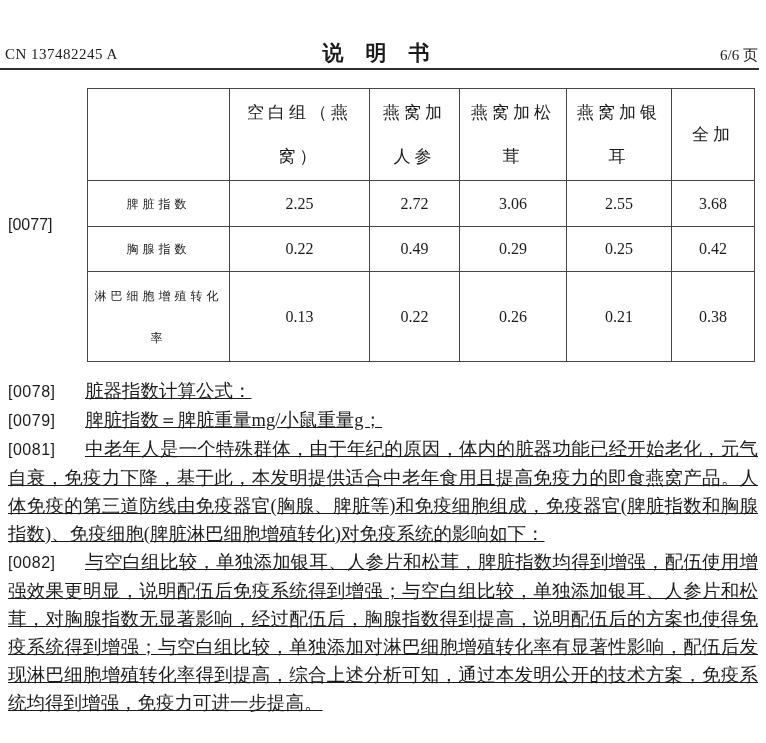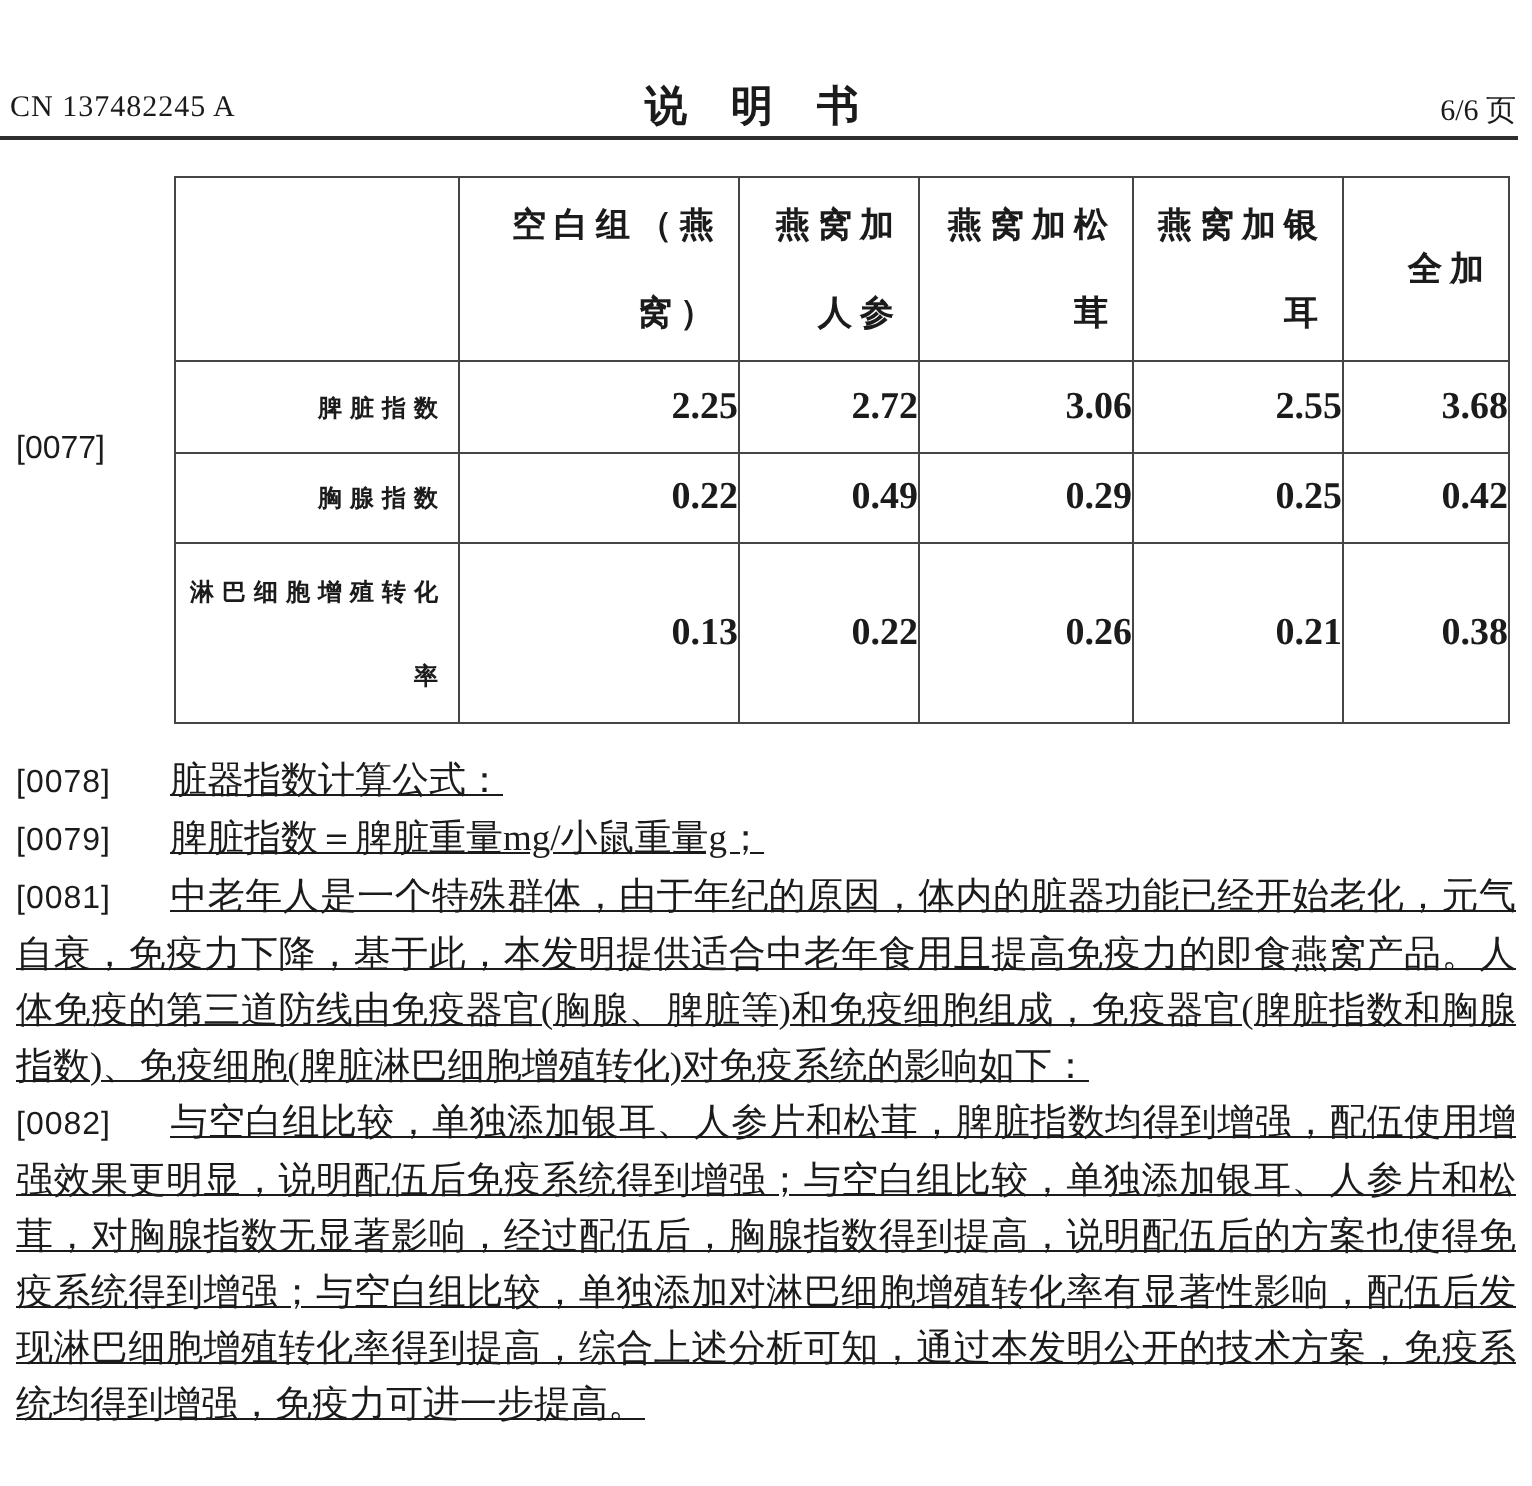--- a/index.html
+++ b/index.html
@@ -37,32 +37,32 @@
     position: absolute; left: 8px; top: 216px;
     font-size: 16px;
     font-family: "Liberation Sans", "DejaVu Sans", sans-serif;
   }
   table.results {
     position: absolute; left: 87px; top: 88px;
     border-collapse: collapse; table-layout: fixed;
   }
   .results th, .results td {
     border: 1px solid #454545;
-    text-align: right; vertical-align: middle;
-    font-weight: bold; overflow: hidden;
+    text-align: center; vertical-align: middle;
+    font-weight: normal; overflow: hidden;
   }
   .results th {
     font-size: 17px; letter-spacing: 4px;
     line-height: 44px; padding: 0 8px;
   }
   .results td.rowname {
     font-size: 12px; letter-spacing: 4px;
     line-height: 42px; padding: 0 6px;
   }
-  .results td.num { font-size: 19px; letter-spacing: 0; }
+  .results td.num { font-size: 16px; letter-spacing: 0; }
   tr.r-head { height: 92px; }
   tr.r-1 { height: 46px; }
   tr.r-2 { height: 45px; }
   tr.r-3 { height: 90px; }
 
   
   .paras {
     position: absolute; left: 8px; top: 377px; width: 750px;
   }
   .para {

